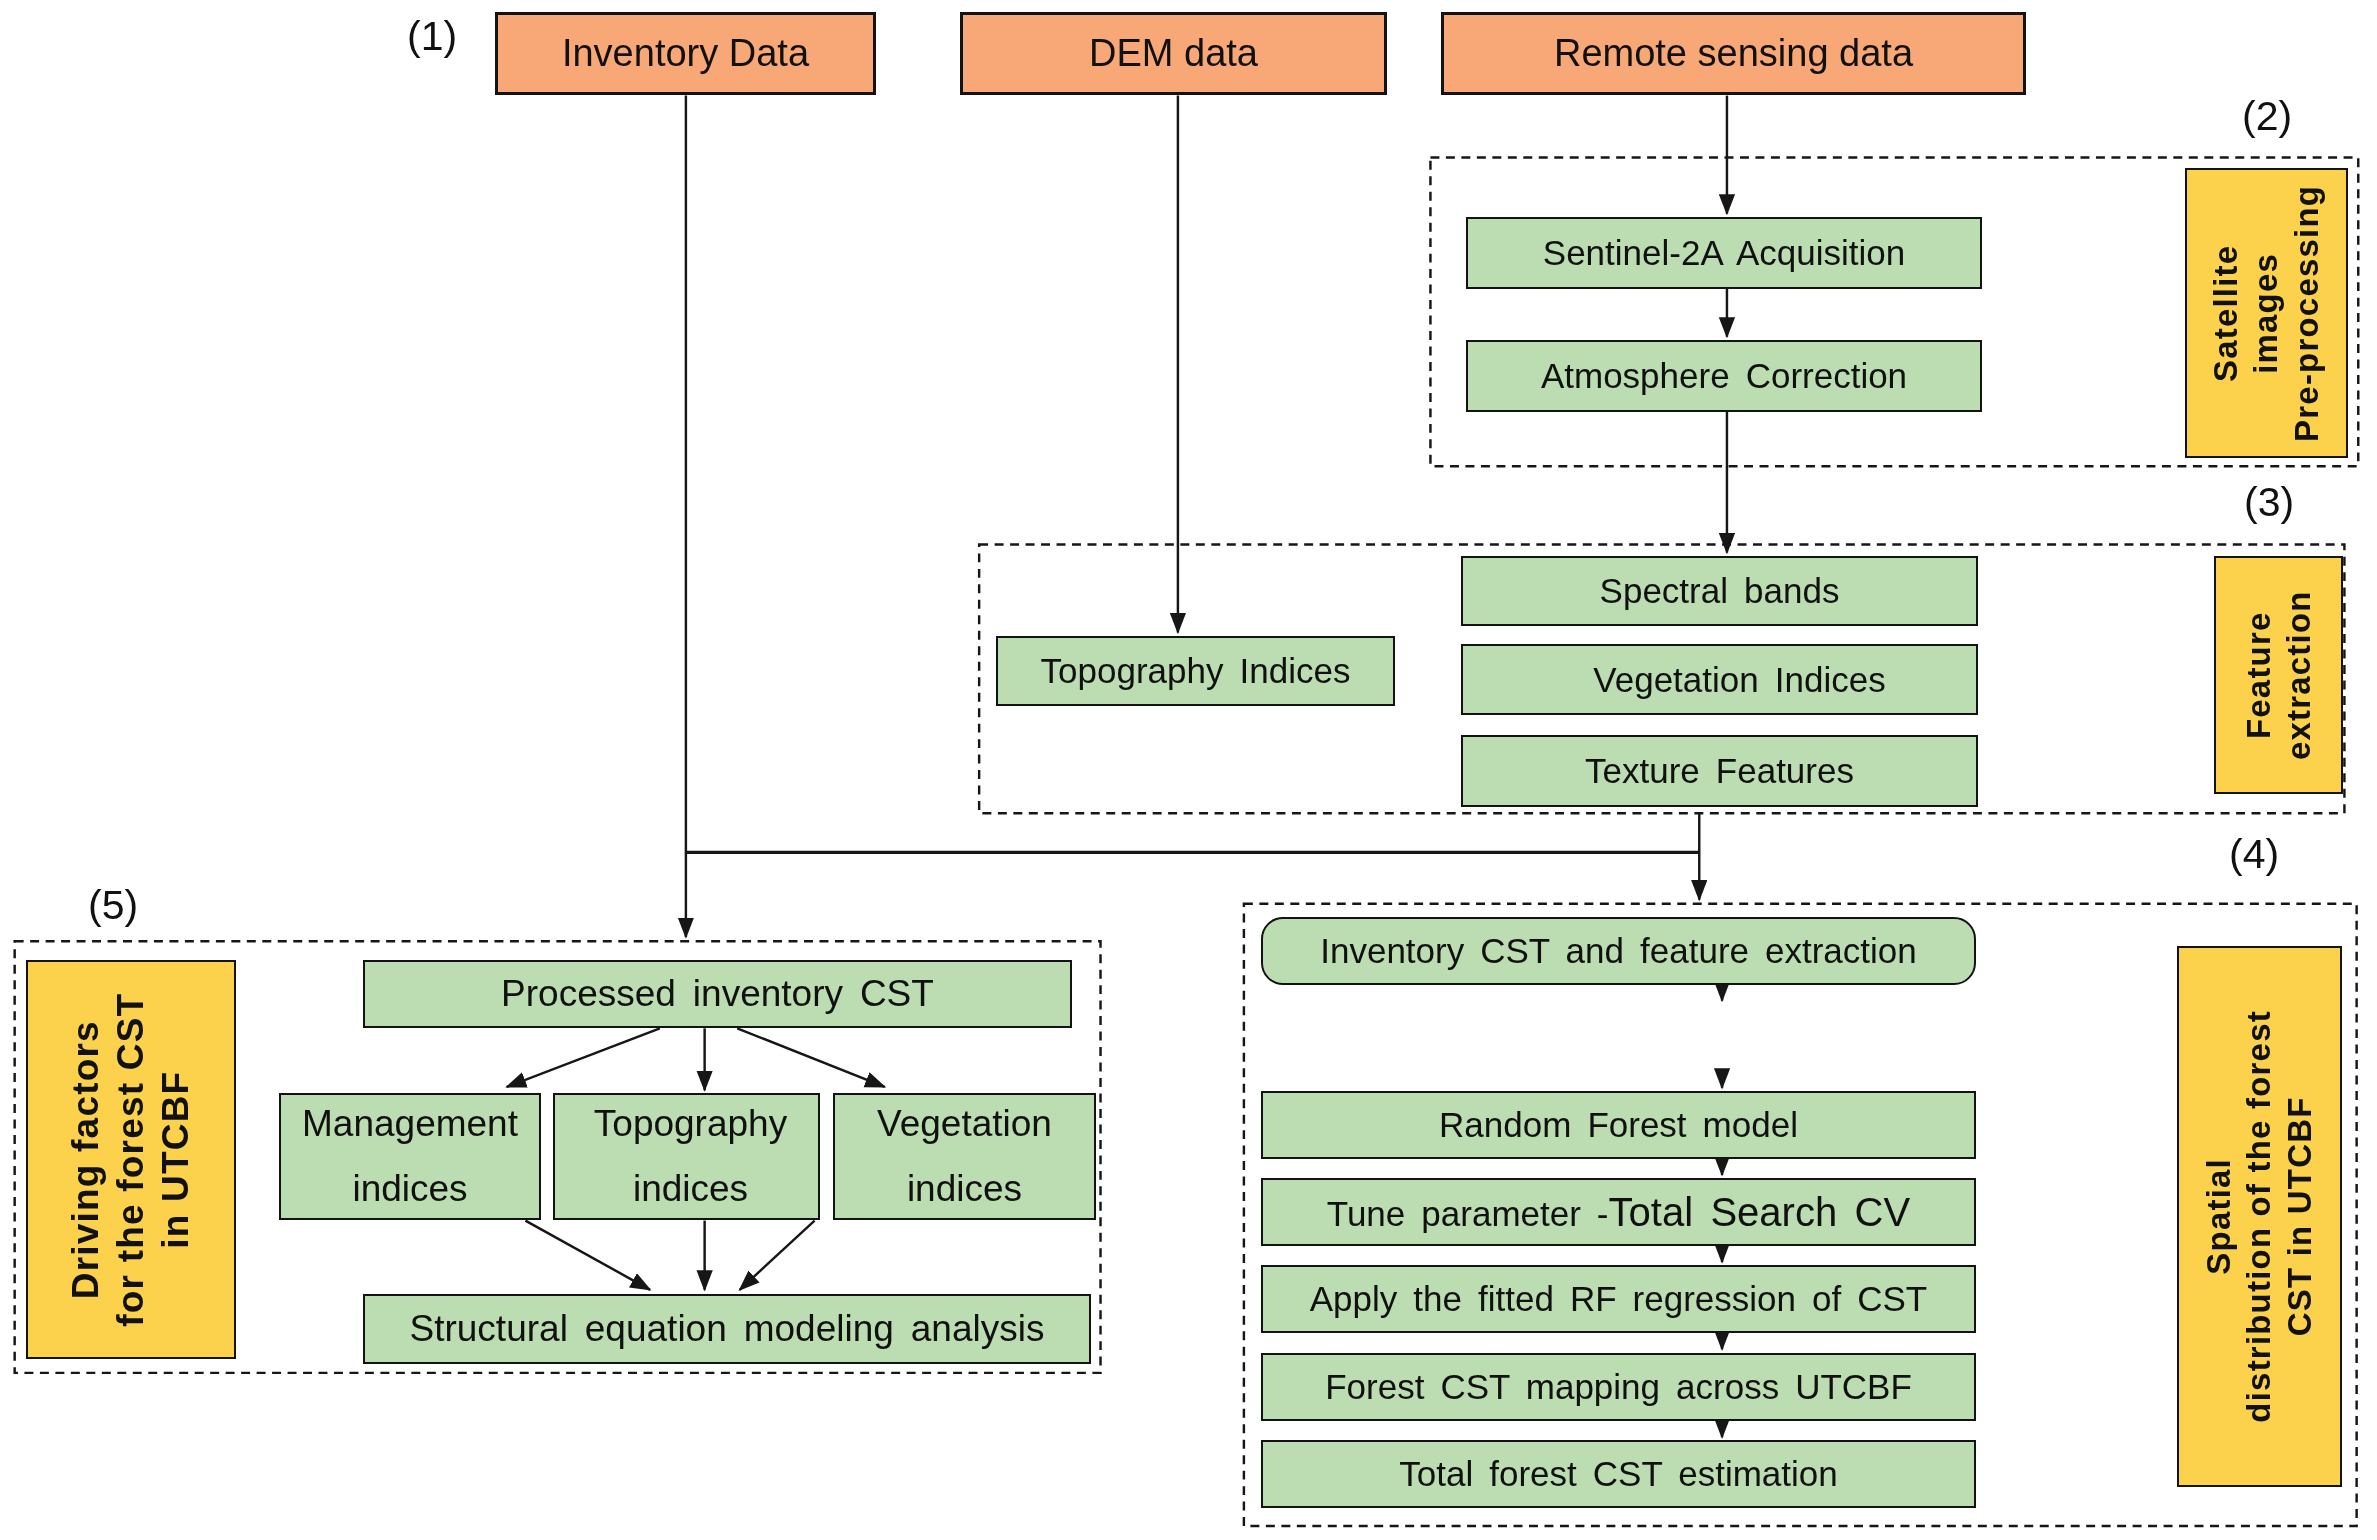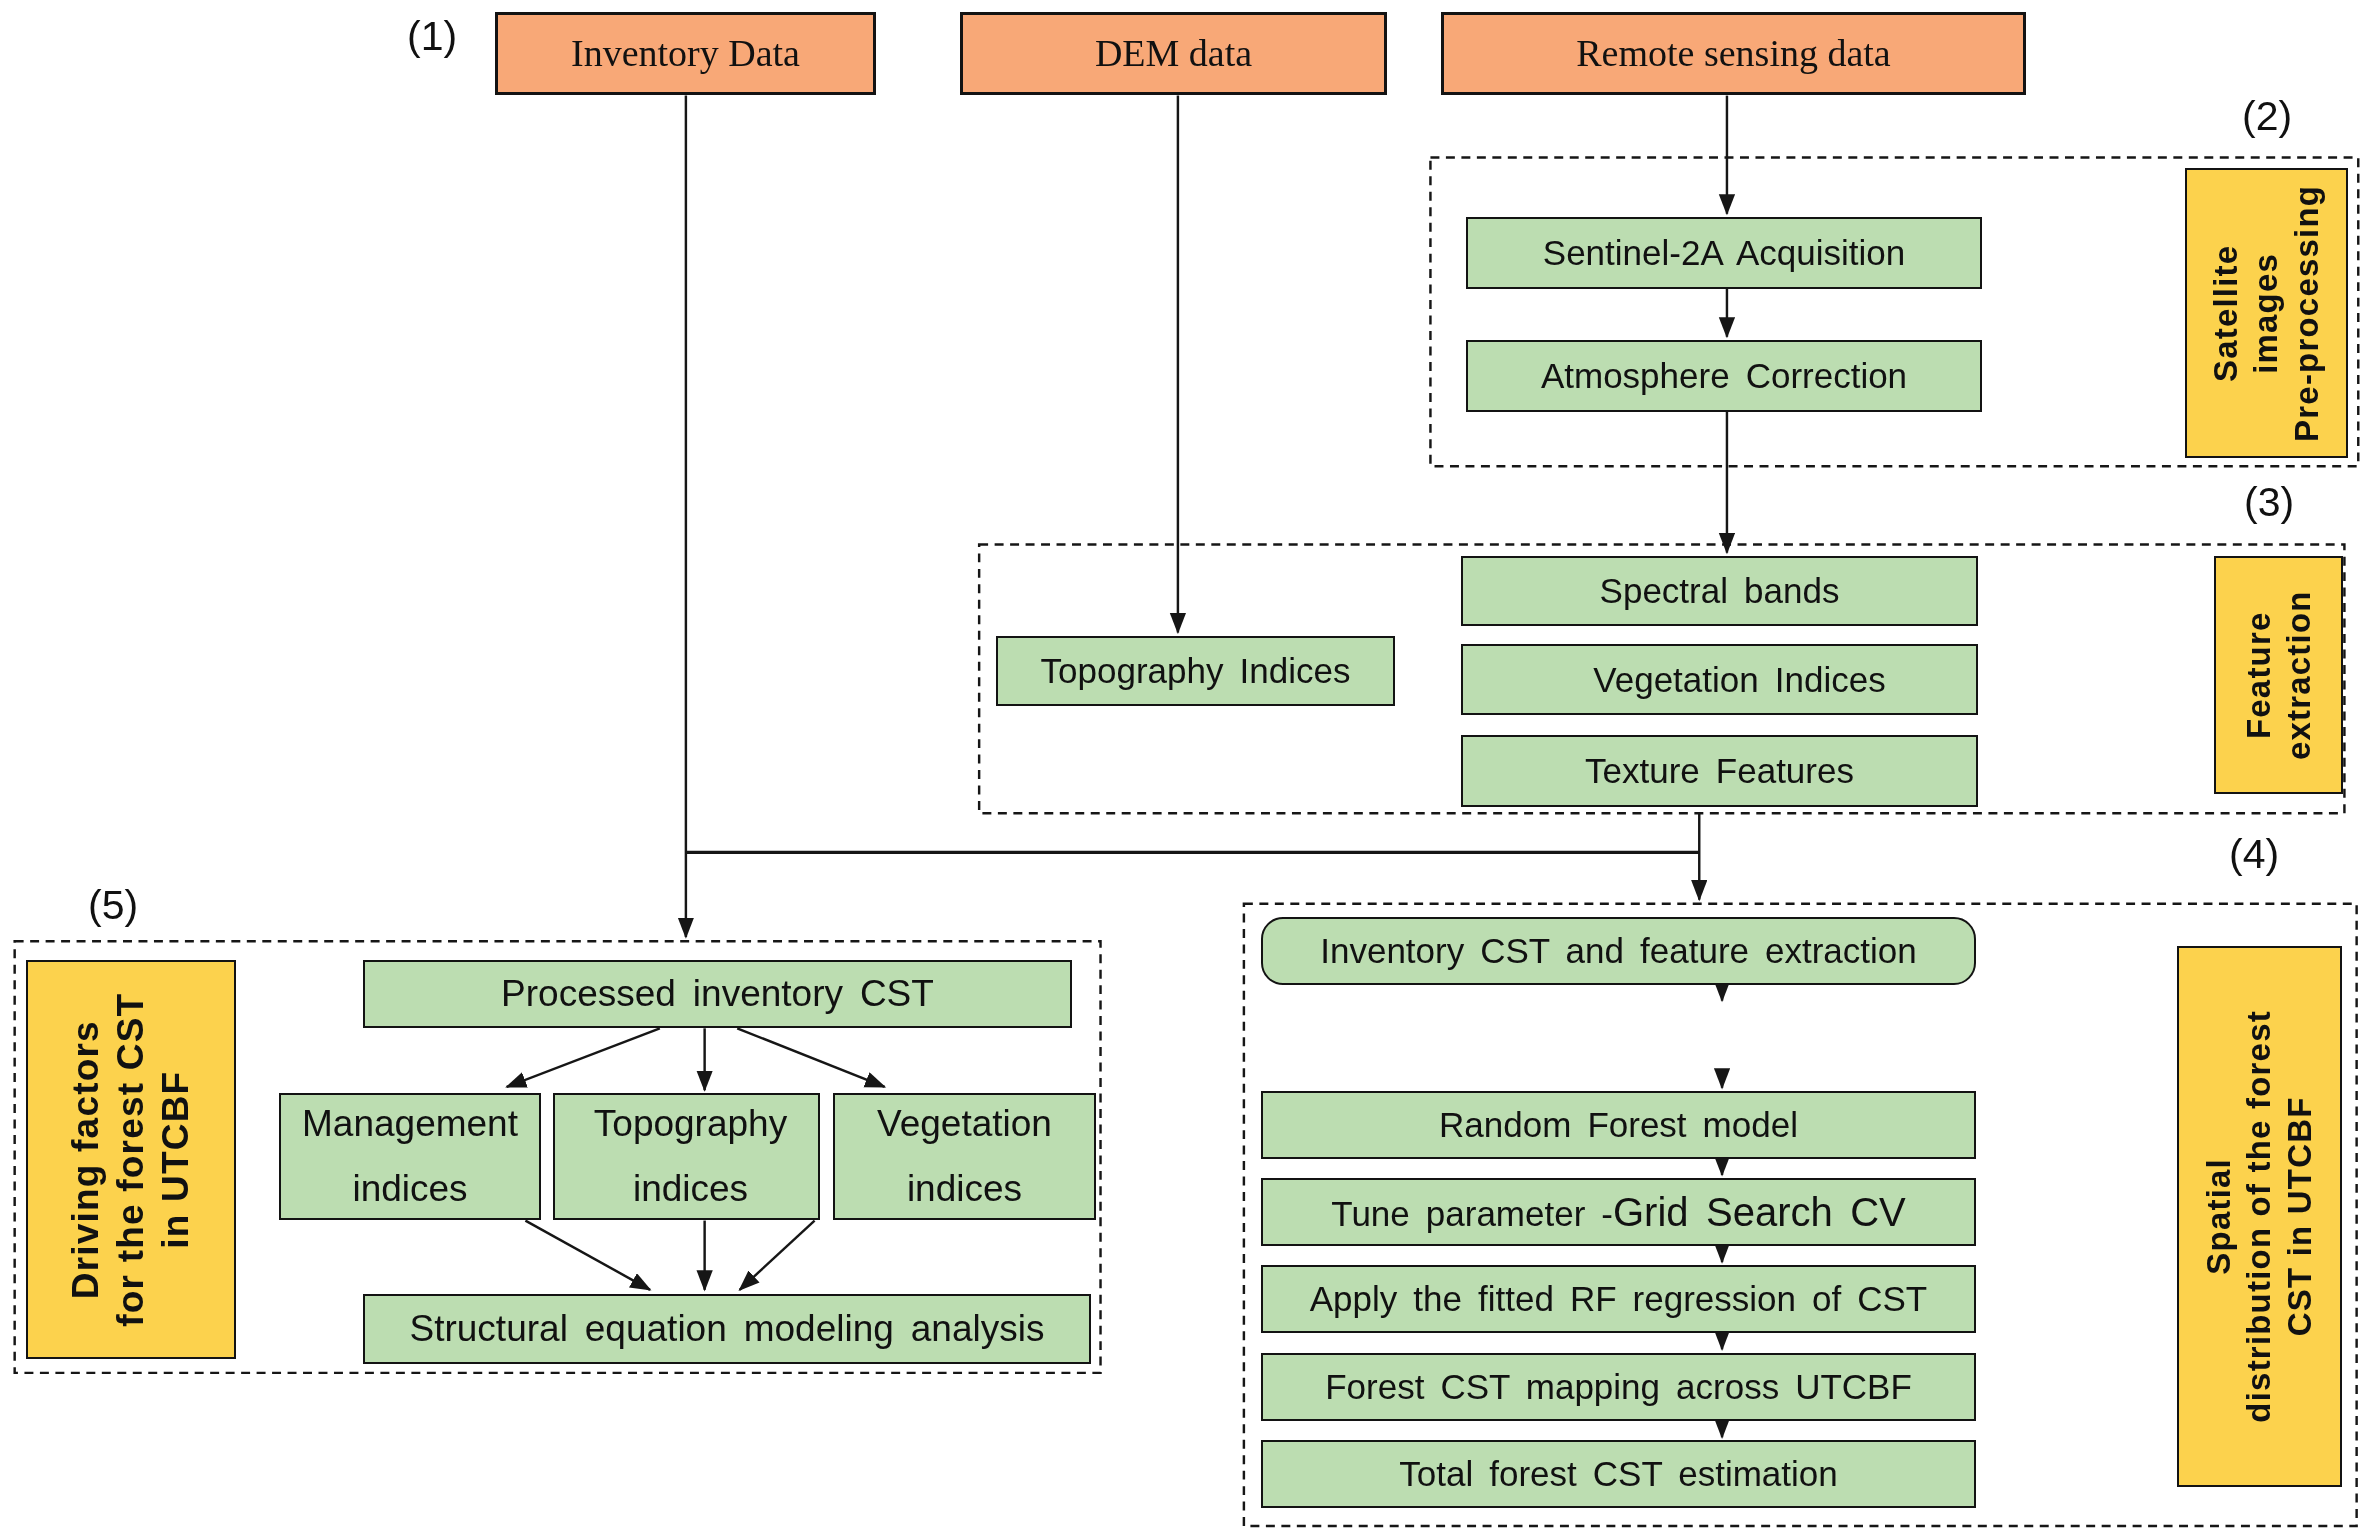--- a/index.html
+++ b/index.html
@@ -12,21 +12,21 @@
   }
   .canvas svg.wires{position:absolute;left:0;top:0;width:2377px;height:1541px;}
   svg.wires line{stroke:var(--line);stroke-width:3;}
   svg.wires line.thick{stroke-width:4;}
   svg.wires rect.dashed{fill:none;stroke:var(--line);stroke-width:3;stroke-dasharray:11 8;}
   svg.wires #arrow path{fill:var(--line);}
   .box{
     position:absolute; box-sizing:border-box; display:flex; align-items:center; justify-content:center;
     text-align:center; line-height:1.2;
   }
-  .orange{background:var(--orange); border:3.3px solid #131313; font-size:38px;font-family:Liberation Serif, serif;}
+  .orange{background:var(--orange); border:3.3px solid #131313; font-size:38px;}
   .green{background:var(--green); border:2.4px solid #131313; font-size:35px; word-spacing:0.18em;}
   .green.big{font-size:37px;}
   .yellow{background:var(--yellow); border:2.4px solid #131313;}
   .vlabel{
     transform:rotate(-90deg); font-weight:700; letter-spacing:1.2px; line-height:1.22;
     white-space:nowrap; text-align:center; flex:none;
   }
   .v40{font-size:33px;}
   .v46{font-size:37px;}
   .seclabel{position:absolute; font-size:41px; line-height:1;}
@@ -123,21 +123,21 @@
   </div>
 
   <div class="box green" style="left:1261px;top:917px;width:715px;height:68px;border-radius:22px;">
     <span>Inventory CST and feature extraction</span>
   </div>
   <div class="box green" style="left:1261px;top:1091px;width:715px;height:68px;">
     <span>Random Forest model</span>
   </div>
   <div class="box green" style="left:1261px;top:1178px;width:715px;height:68px;">
     <div>
-      <span>Tune parameter -</span><span class="emph">Grid Search CV</span>
+      <span>Tune parameter -</span><span class="emph">Total Search CV</span>
     </div>
   </div>
   <div class="box green" style="left:1261px;top:1265px;width:715px;height:68px;">
     <span>Apply the fitted RF regression of CST</span>
   </div>
   <div class="box green" style="left:1261px;top:1353px;width:715px;height:68px;">
     <span>Forest CST mapping across UTCBF</span>
   </div>
   <div class="box green" style="left:1261px;top:1440px;width:715px;height:68px;">
     <span>Total forest CST estimation</span>

